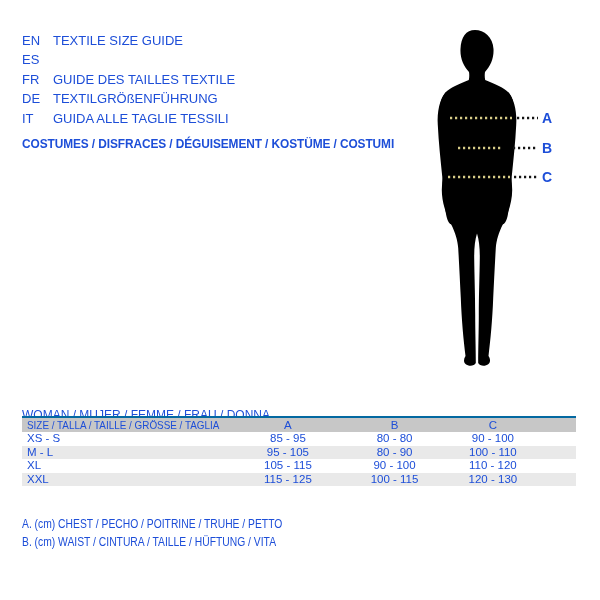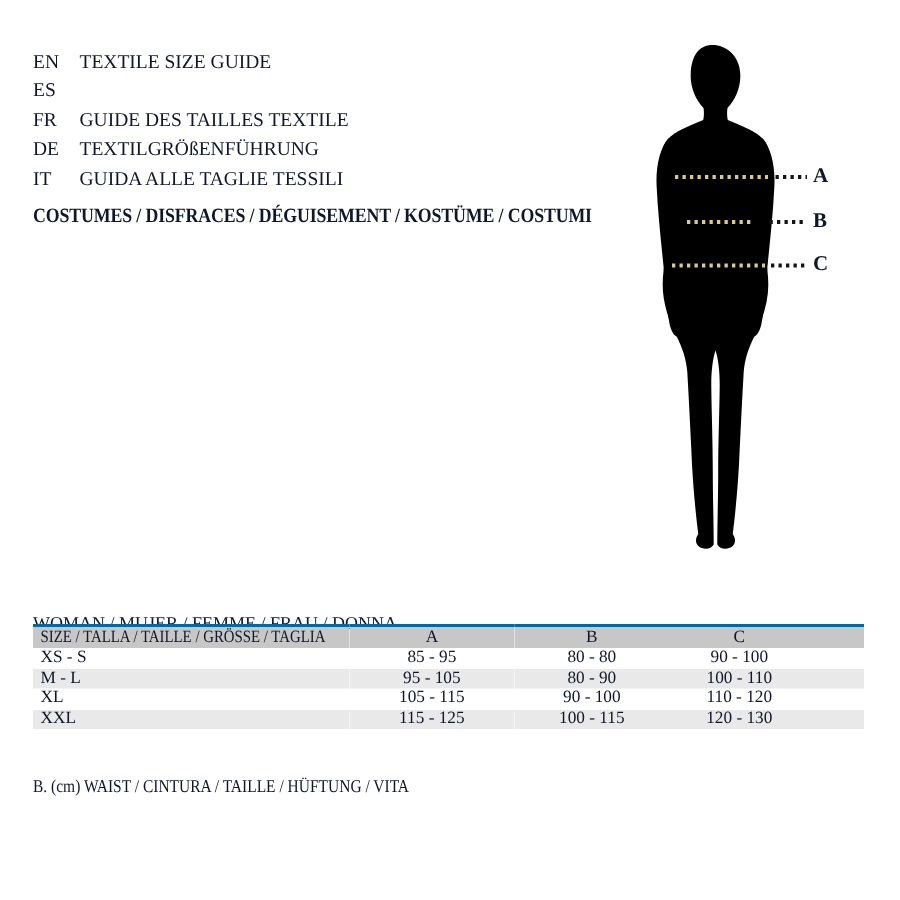--- a/index.html
+++ b/index.html
@@ -1,18 +1,18 @@
 <!DOCTYPE html>
 <html><head>
 <meta charset="utf-8">
 <style>
   html,body{margin:0;padding:0;background:#ffffff;}
   .canvas{
     position:relative;width:588px;height:600px;background:#ffffff;overflow:hidden;
-    font-family:Liberation Serif, serif;color:#0f172a;
+    font-family:Liberation Sans, sans-serif;color:#1d4ed8;
   }
   
   .lang-list{position:absolute;left:22px;top:31px;}
   .lang-row{display:flex;height:19.4px;line-height:19.4px;font-size:13px;}
   .lang-code{width:31px;flex:0 0 31px;}
   .lang-label{white-space:nowrap;text-align:right;}
   
   .costumes-title{
     position:absolute;left:22px;top:136px;font-size:13.5px;font-weight:700;
     white-space:nowrap;transform:scaleX(0.88);transform-origin:0 0;letter-spacing:-0.1px;
@@ -149,16 +149,17 @@
         <td>XXL</td>
         <td>115 - 125</td>
         <td>100 - 115</td>
         <td>120 - 130</td>
         <td></td>
       </tr>
     </tbody>
   </table>
 
   <div class="legend">
+    <div class="legend-line"><span class="shrink">A. (cm) CHEST / PECHO / POITRINE / TRUHE / PETTO</span></div>
     <div class="legend-line"><span class="shrink">B. (cm) WAIST / CINTURA / TAILLE / HÜFTUNG / VITA</span></div>
   </div>
 
 </div>
 
 </body></html>

